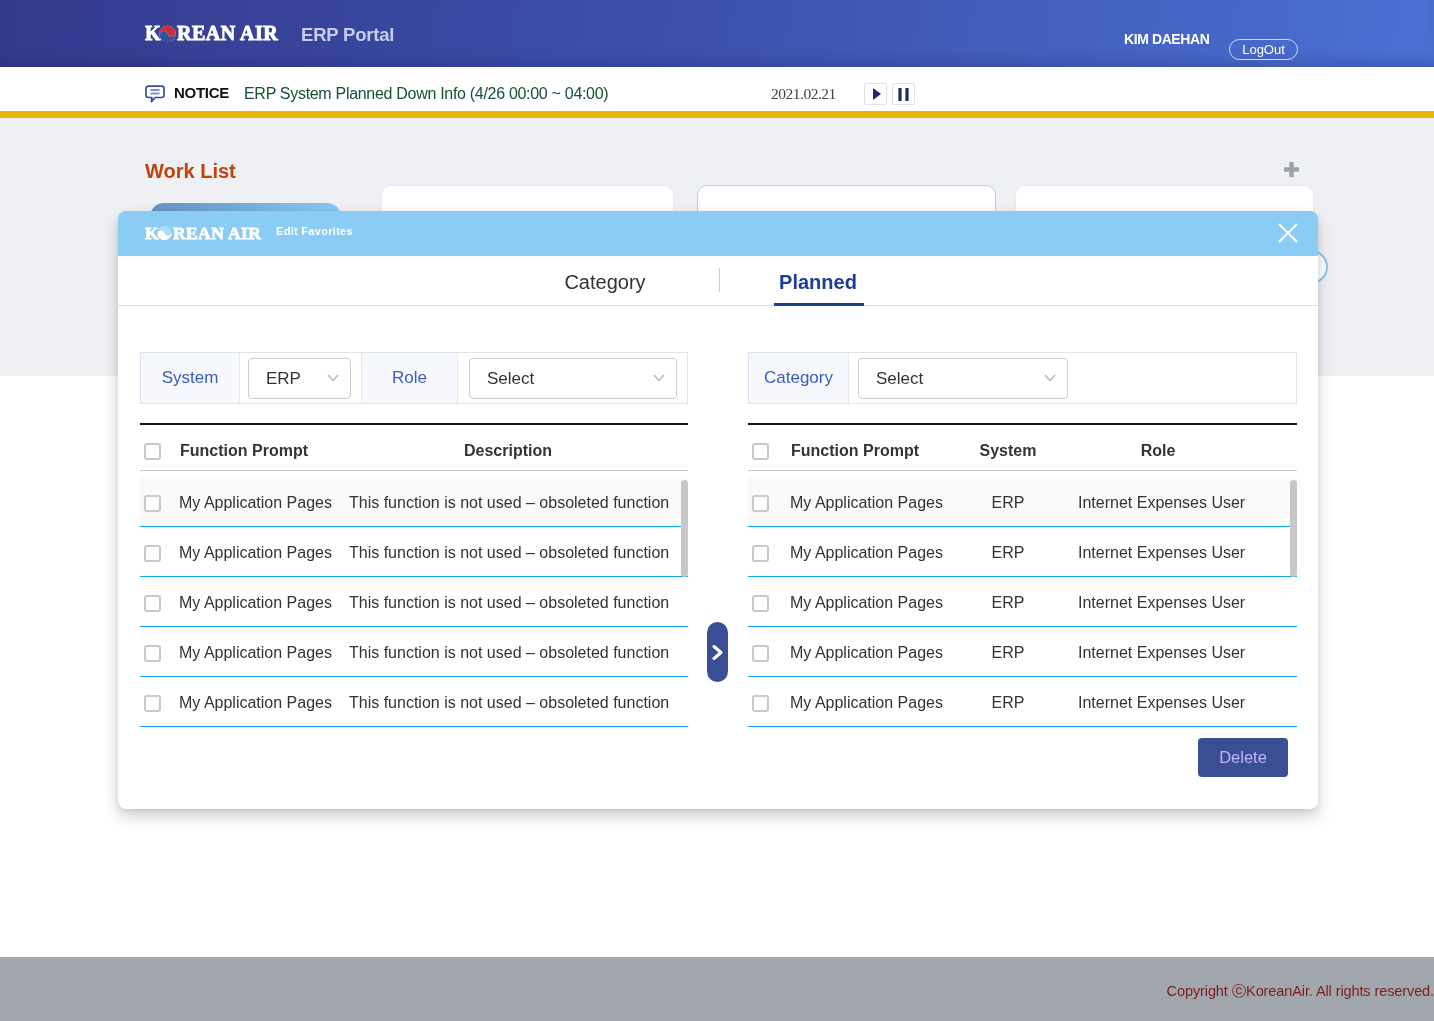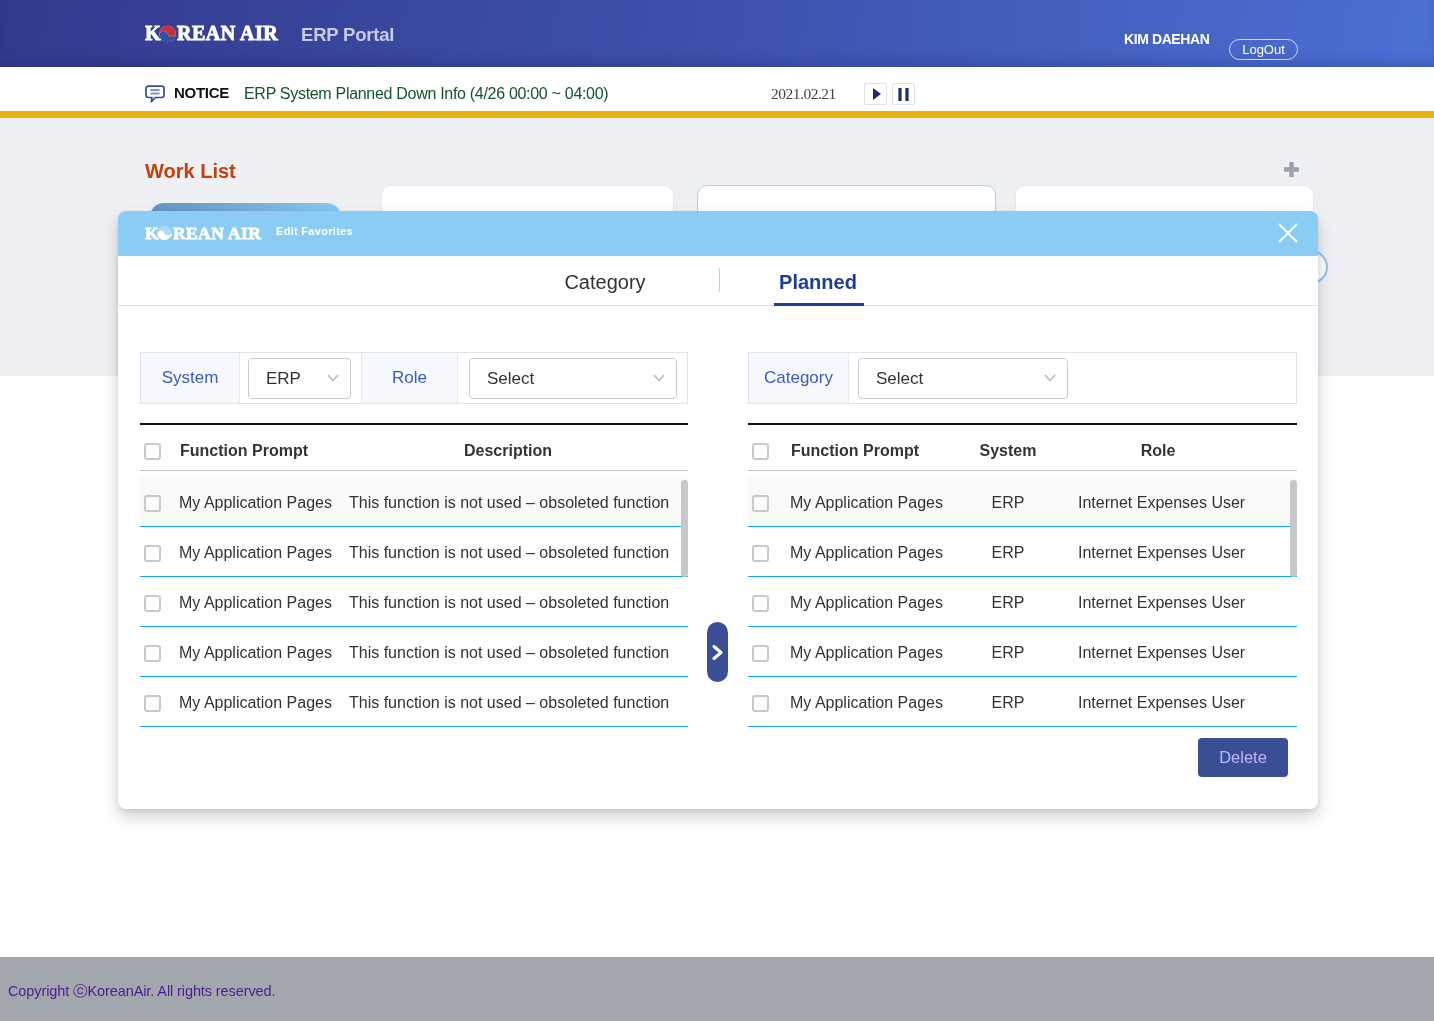--- a/index.html
+++ b/index.html
@@ -30,21 +30,21 @@
 .plus { position:absolute; left:1283px; top:161px; }
 .tabBehind { position:absolute; left:150px; top:203px; width:191px; height:40px; border-radius:14px 14px 0 0; background:linear-gradient(90deg,#6493c3,#89c9f3); }
 .card { position:absolute; top:185px; height:60px; background:#fff; border-radius:10px; border:1px solid #e7e9ec; }
 .card.c1 { left:381px; width:293px; }
 .card.c2 { left:697px; width:299px; border:1px solid #a9d2f1; }
 .card.c3 { left:1015px; width:299px; }
 .circleBehind { position:absolute; left:1294px; top:250px; width:34px; height:34px; border-radius:50%; background:#fff; border:2px solid #8ac5f1; }
 
 
 .footer { position:absolute; left:0; top:957px; width:1434px; height:64px; background:#a2a6ad; }
-.footer span { position:absolute; width:100%; top:25px; text-align:left; font-size:14.5px; letter-spacing:-0.1px; color:#4c1d95;padding-left:8px; }
+.footer span { position:absolute; width:100%; top:25px; text-align:right; font-size:14.5px; letter-spacing:-0.1px; color:#7f1d1d; }
 
 
 .modal { position:absolute; left:118px; top:211px; width:1200px; height:598px; background:#fff; border-radius:8px; box-shadow:0 8px 16px rgba(0,0,0,0.18), 0 2px 5px rgba(0,0,0,0.08); }
 .mhead { position:absolute; left:0; top:0; width:1200px; height:45px; background:#8bccf5; border-radius:8px 8px 0 0; }
 .mlogo { position:absolute; left:27px; top:13px; }
 .mtitle { position:absolute; left:158px; top:14px; font-size:11px; font-weight:bold; color:#fff; letter-spacing:0.3px; }
 .mclose { position:absolute; left:1158px; top:10px; }
 
 .mtabs { position:absolute; left:0; top:45px; width:1200px; height:50px; border-bottom:1px solid #dcdee2; }
 .tabCat { position:absolute; left:397px; top:15px; width:180px; text-align:center; font-size:20px; color:#333; }

